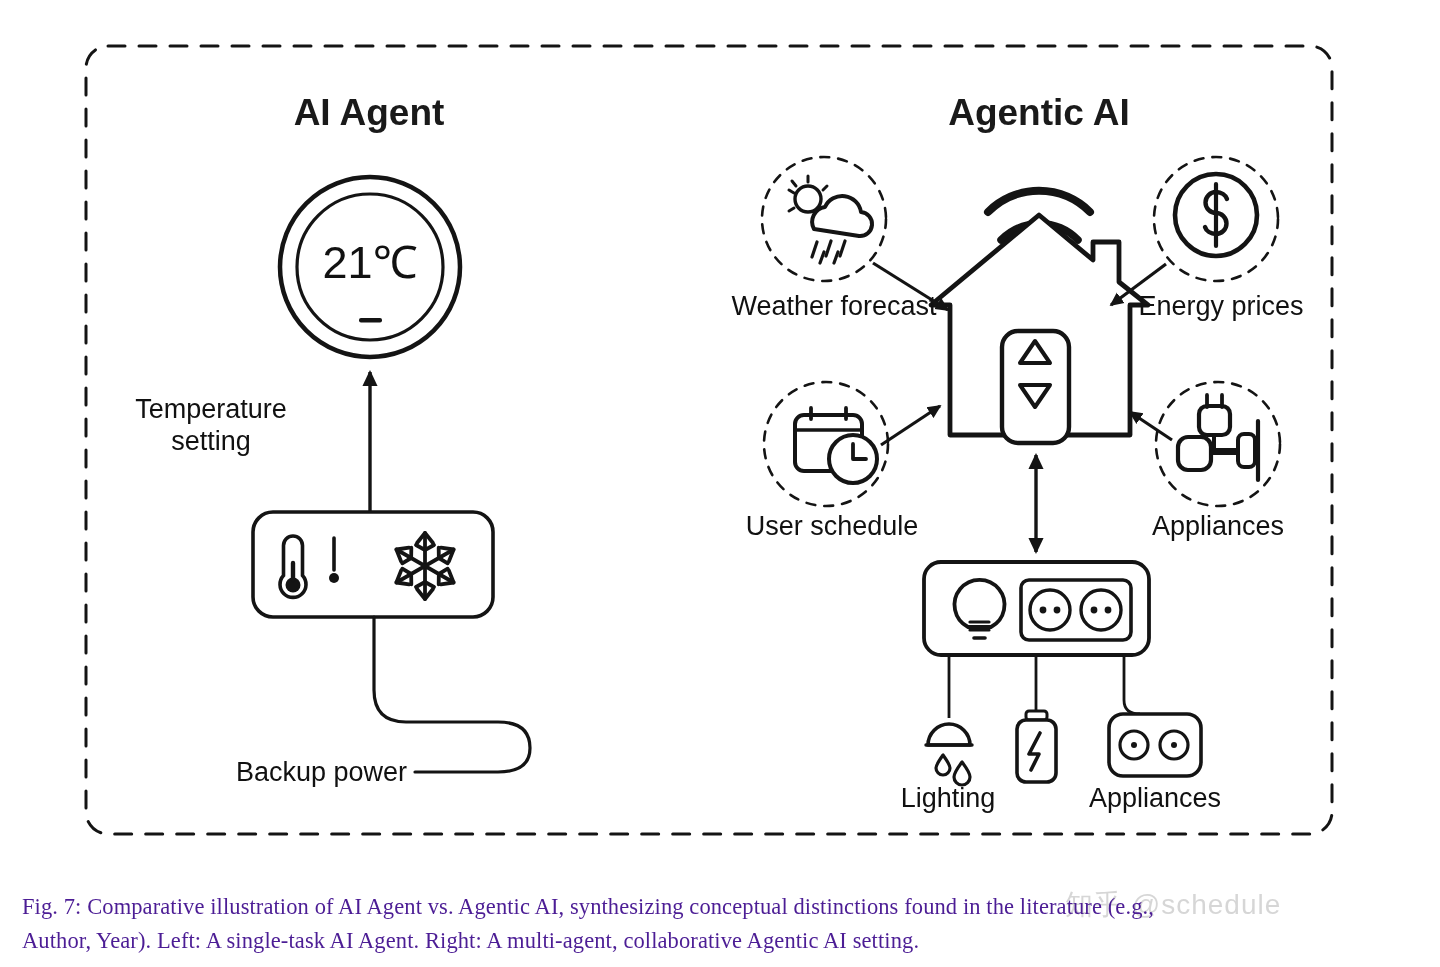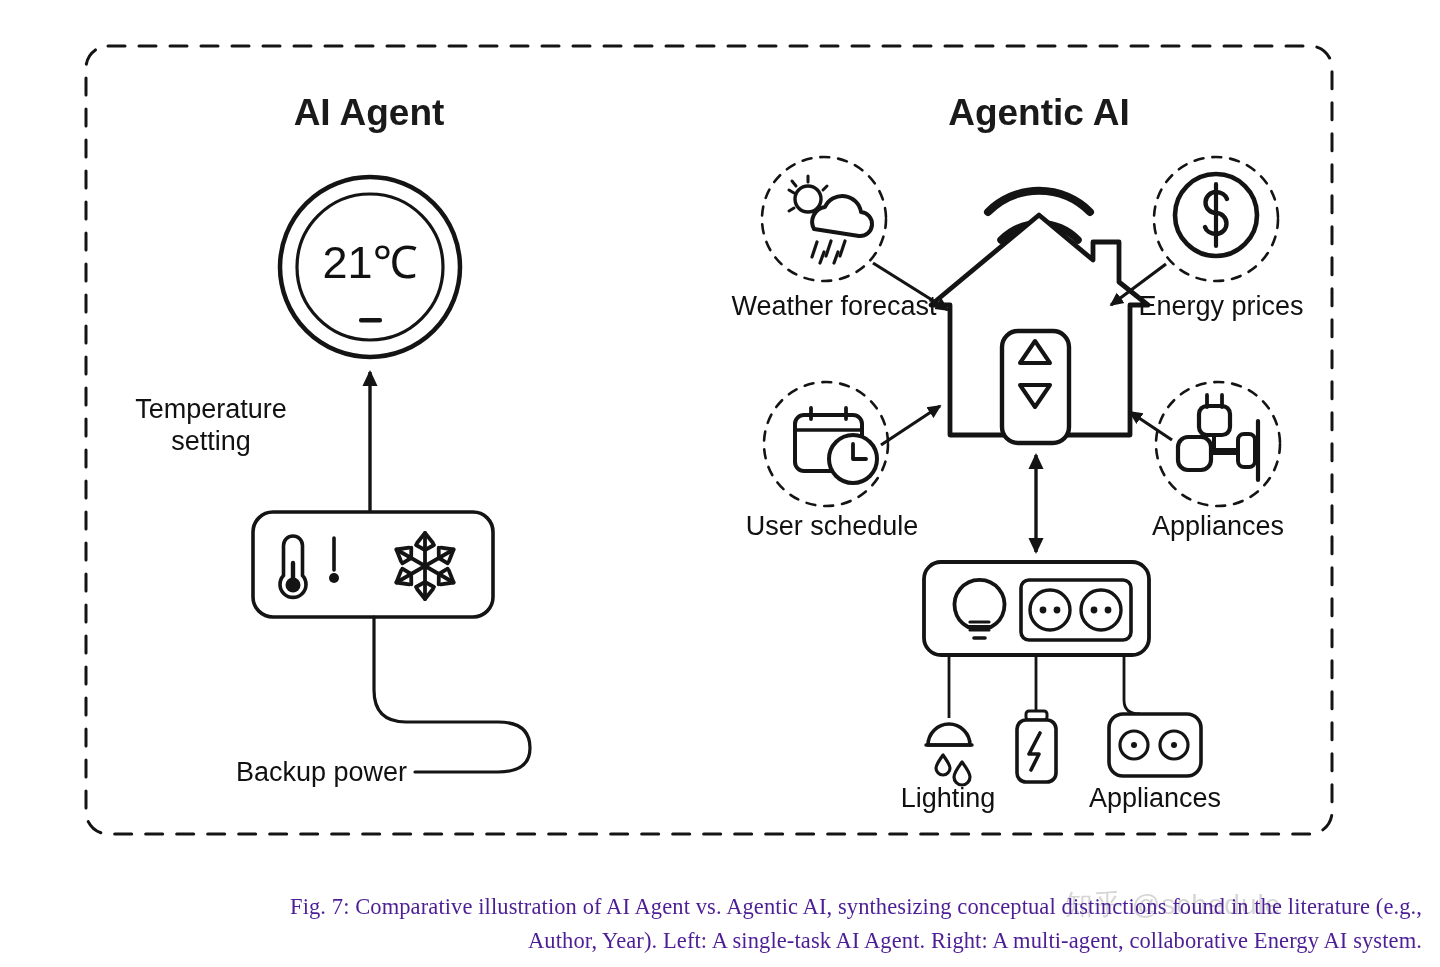--- a/index.html
+++ b/index.html
@@ -13,21 +13,20 @@
     font-family: "Liberation Sans", sans-serif;
     color: #111111;
     position: relative;
     overflow: hidden;
   }
   #figure-root {
     position: absolute;
     left: 0; top: 0;
     width: 1440px;
     height: 967px;
-    text-align: right;
   }
   .fig-svg {
     position: absolute;
     left: 0; top: 0;
     width: 1440px;
     height: 967px;
   }
   .caption-block {
     position: absolute;
     left: 22px;
@@ -256,16 +255,16 @@
       <circle cx="1174" cy="745" r="3" fill="#141414" stroke="none"></circle>
     </g>
     <text class="lbl" x="1155" y="807" font-size="27" text-anchor="middle">Appliances</text>
 
   </svg>
 
   <div class="watermark">知乎 @schedule</div>
 
   <div class="caption-block">
     <div>Fig. 7: Comparative illustration of AI Agent vs. Agentic AI, synthesizing conceptual distinctions found in the literature (e.g.,</div>
-    <div>Author, Year). Left: A single-task AI Agent. Right: A multi-agent, collaborative Energy AI system.</div>
+    <div>Author, Year). Left: A single-task AI Agent. Right: A multi-agent, collaborative Agentic AI setting.</div>
   </div>
 
 </div>
 
 </body></html>

